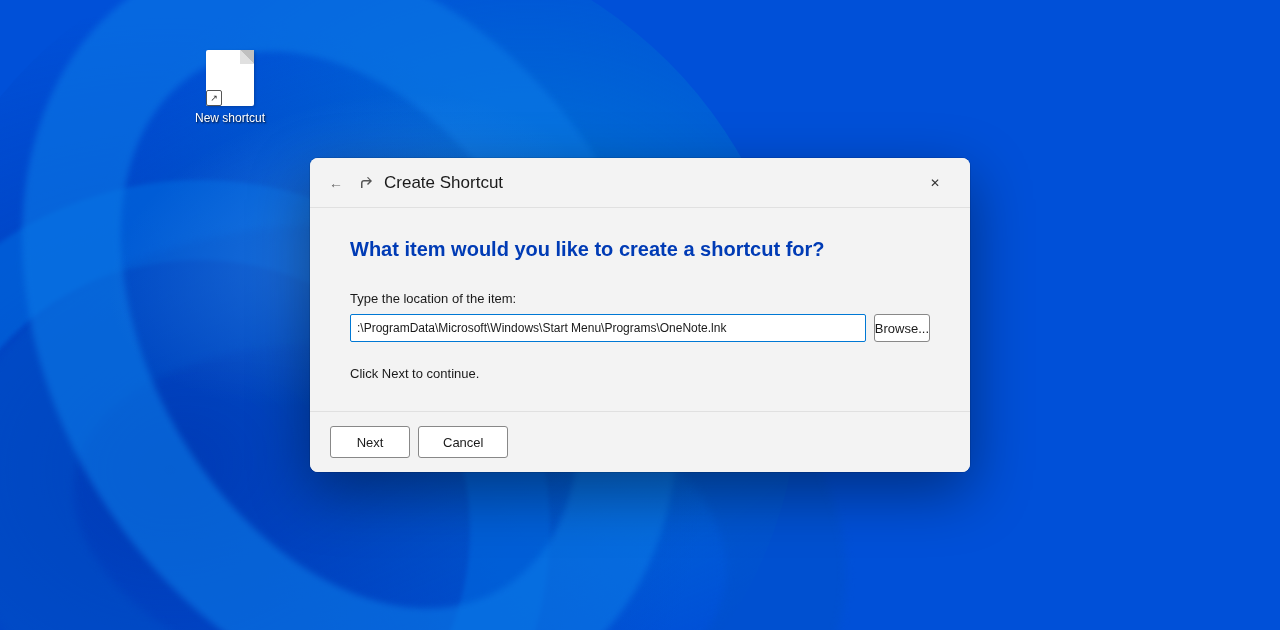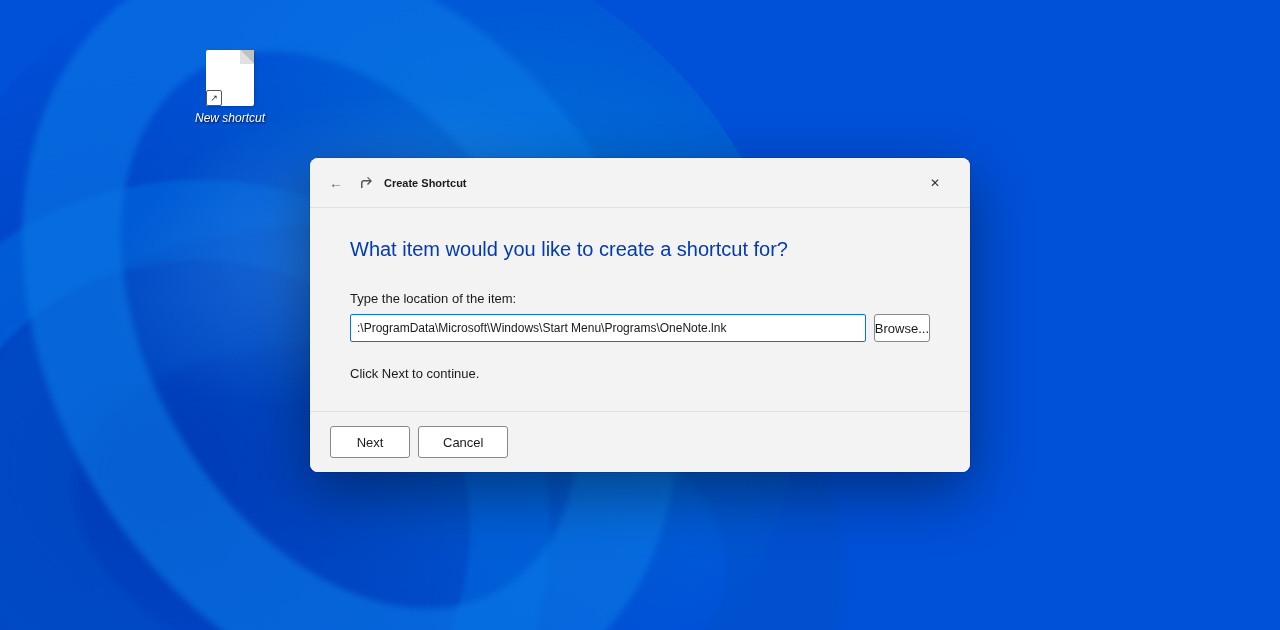--- a/index.html
+++ b/index.html
@@ -150,21 +150,20 @@
       z-index: 2;
     }
 
     .desktop-icon-label {
       margin-top: 5px;
       color: white;
       font-size: 12px;
       text-align: center;
       text-shadow: 1px 1px 2px rgba(0,0,0,0.8);
       line-height: 1.3;
-      font-style: italic;
     }
 
     
     .dialog-overlay {
       position: absolute;
       top: 0; left: 0; right: 0; bottom: 0;
       display: flex;
       align-items: center;
       justify-content: center;
     }
@@ -209,23 +208,23 @@
       height: 20px;
       margin-right: 8px;
       display: flex;
       align-items: center;
       justify-content: center;
       color: #555;
       font-size: 14px;
     }
 
     .title-bar-text {
-      font-size: 11px;
-      color: #1a1a1a;
-      font-weight: 700;
+      font-size: 17px;
+      color: #1a1a1a;
+      font-weight: 400;
       flex: 1;
     }
 
     .title-bar-controls {
       display: flex;
       gap: 0;
       margin-left: auto;
     }
 
     .title-btn {
@@ -243,21 +242,21 @@
 
     
     .dialog-content {
       padding: 30px 40px;
       flex: 1;
     }
 
     .dialog-heading {
       font-size: 20px;
       color: #003bb5;
-      font-weight: 400;
+      font-weight: 700;
       margin-bottom: 30px;
     }
 
     .dialog-description {
       font-size: 13px;
       color: #1a1a1a;
       line-height: 1.5;
       margin-bottom: 28px;
     }
 

